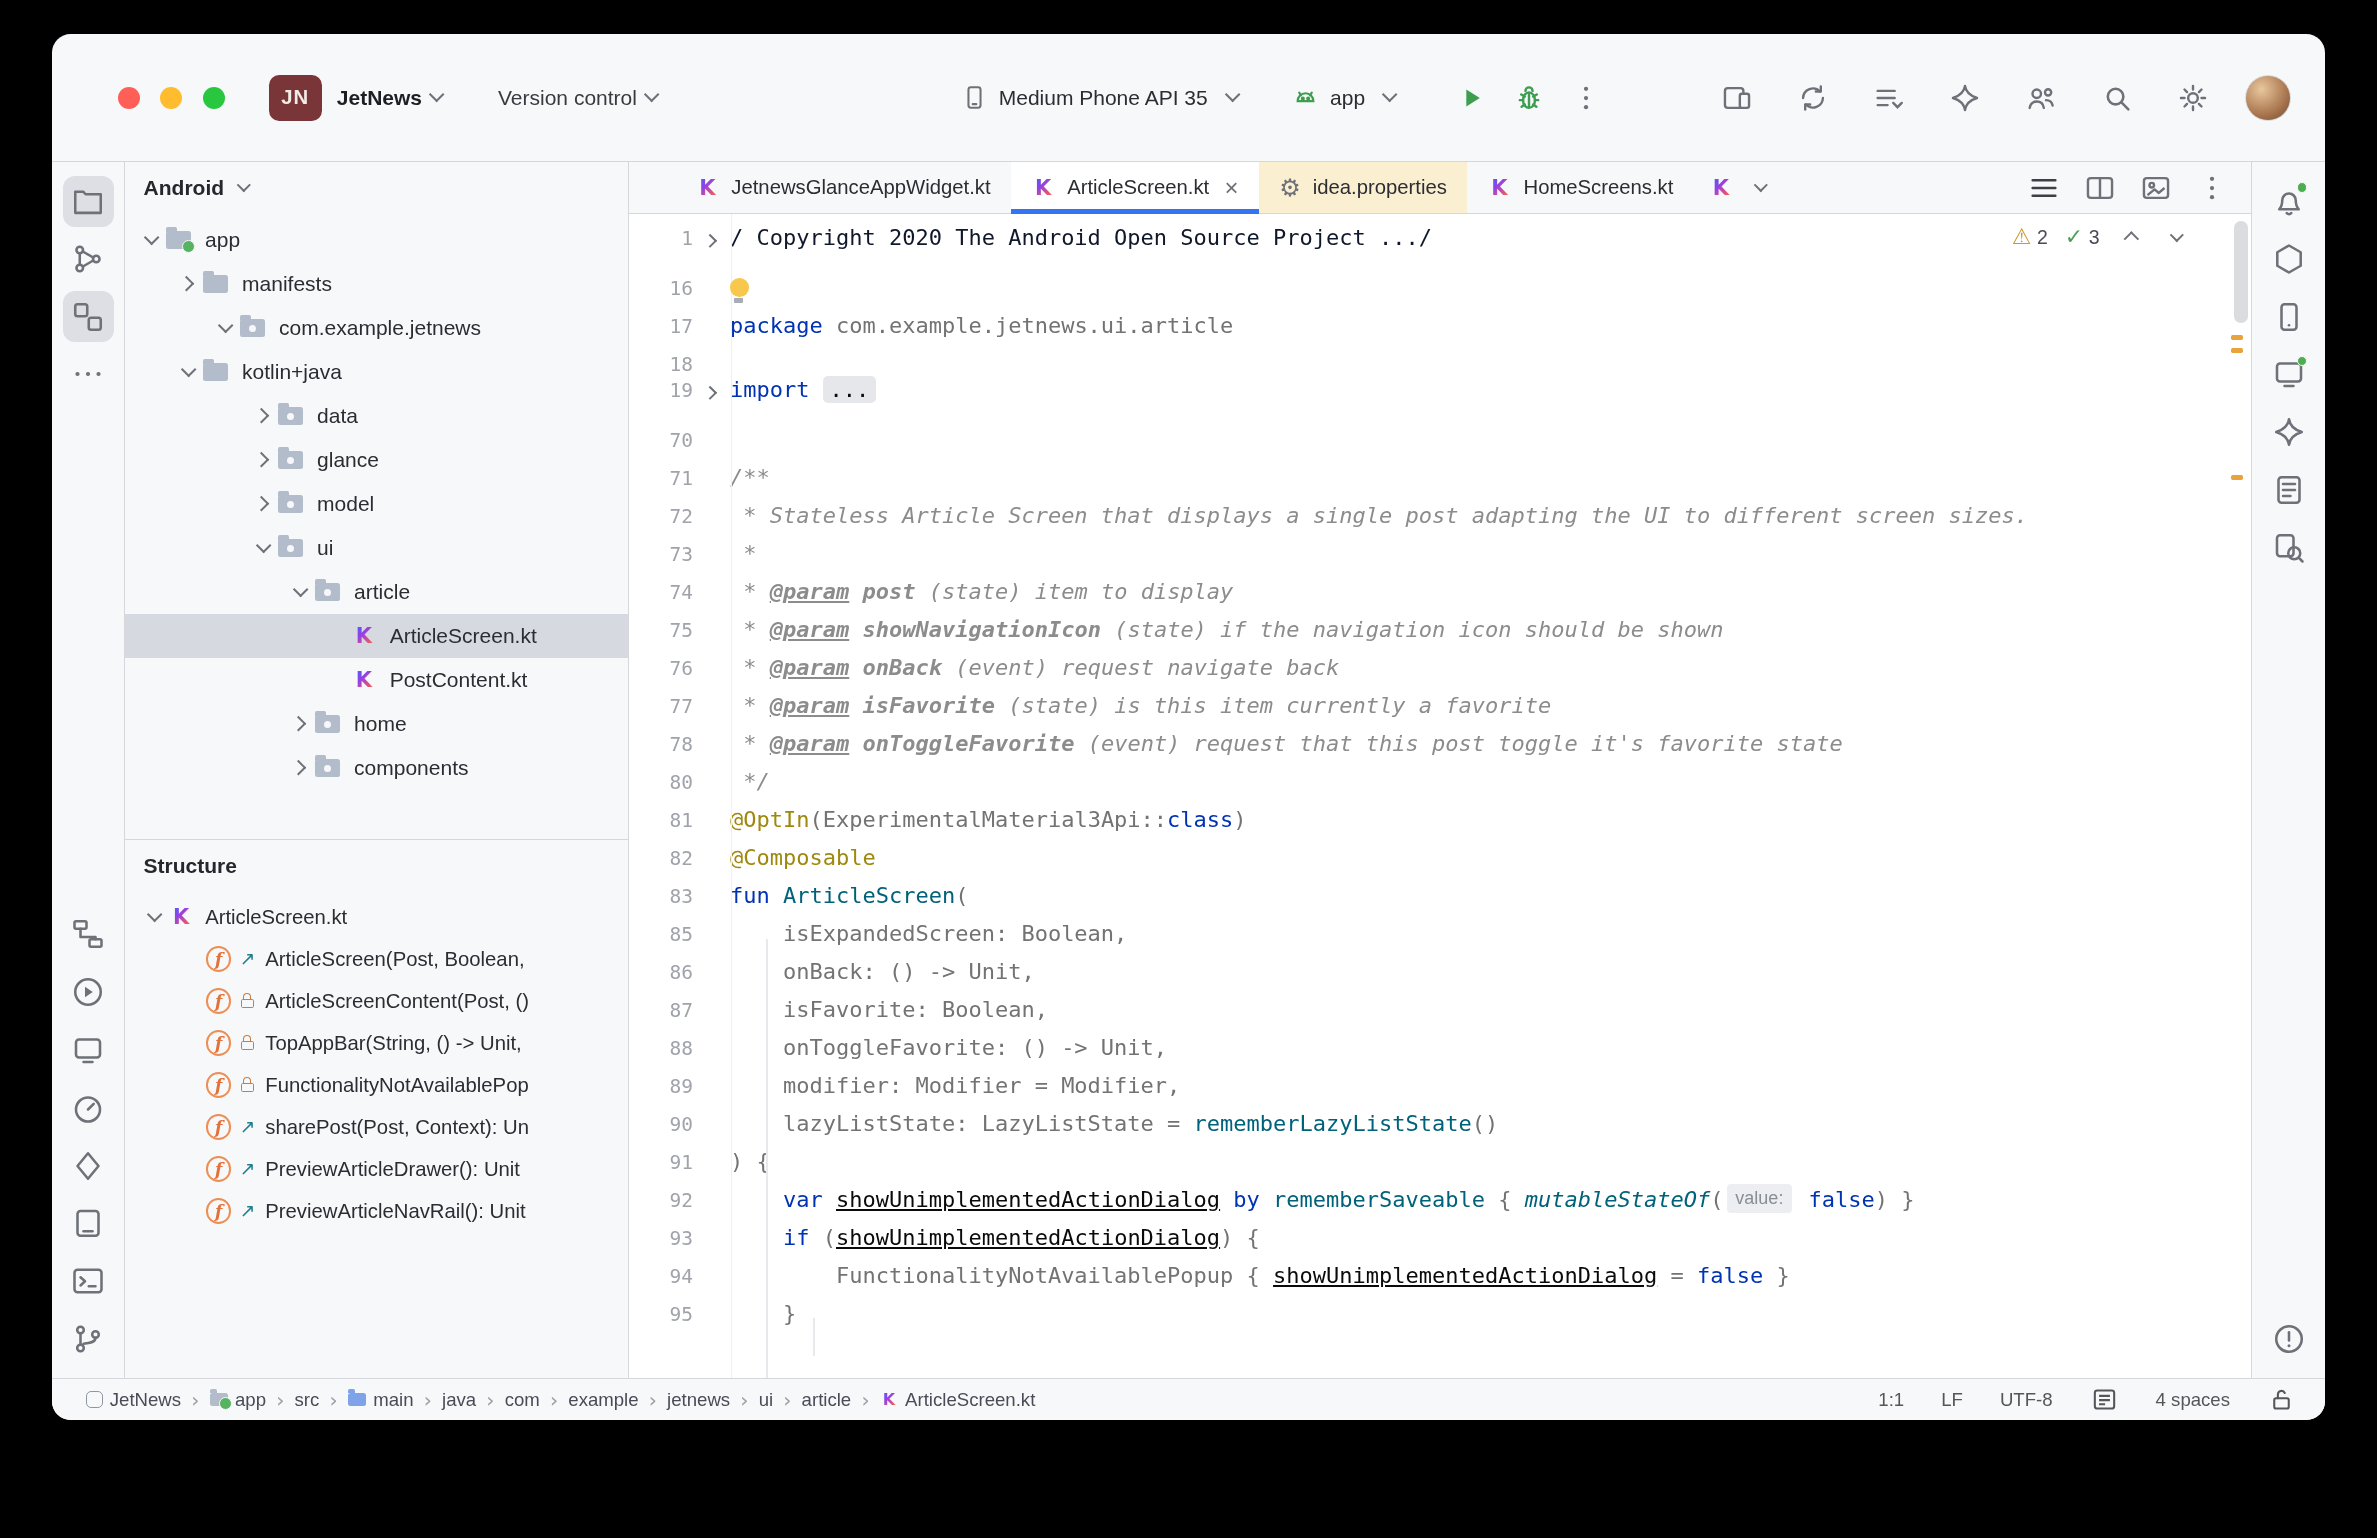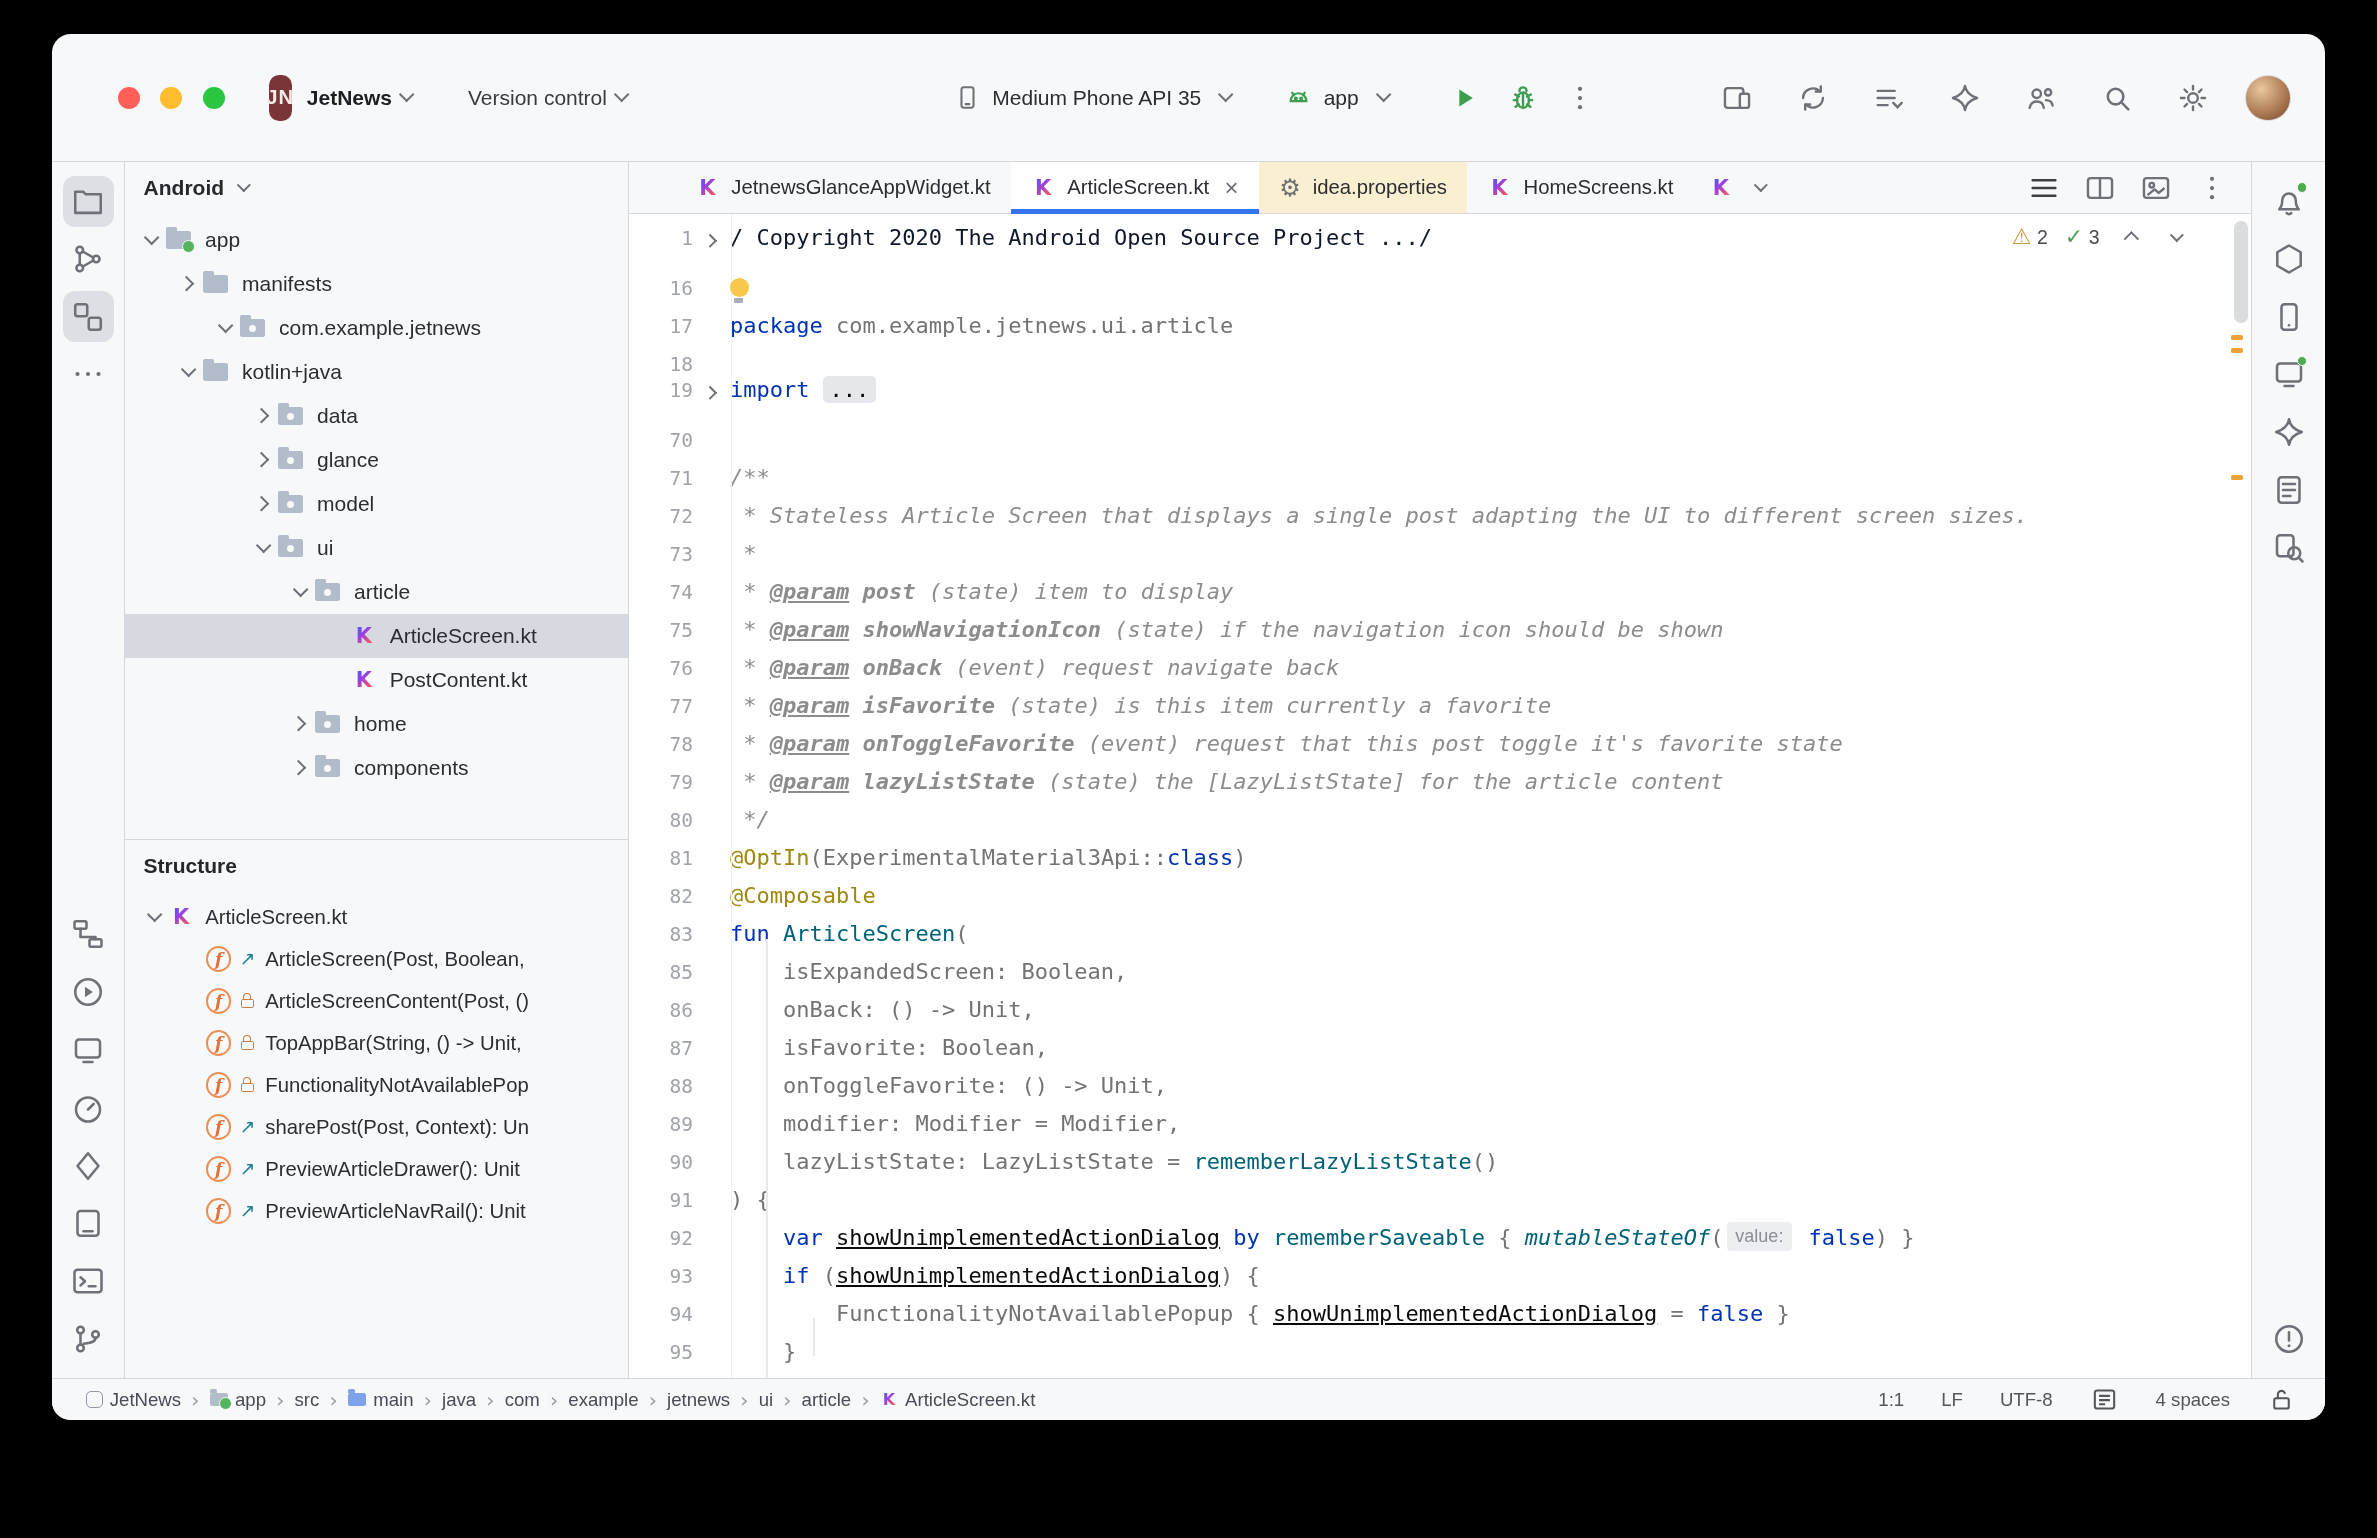--- a/index.html
+++ b/index.html
@@ -3,21 +3,21 @@
 <meta charset="utf-8">
 <style>
   *{margin:0;padding:0;box-sizing:border-box}
   html,body{width:2377px;height:1538px;background:#000;overflow:hidden;font-family:"Liberation Sans","DejaVu Sans",sans-serif}
   .window{position:absolute;left:52px;top:34px;width:2273px;height:1386px;background:#F7F8FA;border-radius:18.6px;overflow:hidden;display:flex;flex-direction:column;box-shadow:0 34px 102px rgba(0,0,0,.6)}
   
   .titlebar{height:127px;flex:none;display:flex;align-items:center;padding:0 34px 0 66px;position:relative}
   .traffic{display:flex;gap:20.3px;margin-right:44px}
   .light{width:22px;height:22px;border-radius:50%}
   .l-close{background:#FF5F57}.l-min{background:#FEBC2E}.l-zoom{background:#29C73F}
-  .logo{width:23px;height:46px;border-radius:10.2px;background:#7A3539;color:#F4ECE6;font-weight:700;font-size:20.3px;display:flex;align-items:center;justify-content:center;letter-spacing:0.8px;margin-right:15.2px}
+  .logo{width:53px;height:46px;border-radius:10.2px;background:#7A3539;color:#F4ECE6;font-weight:700;font-size:20.3px;display:flex;align-items:center;justify-content:center;letter-spacing:0.8px;margin-right:15.2px}
   .tb-text{font-size:21px;color:#1C1E23;font-weight:600}
   .tb-text2{font-size:21px;color:#383A40;margin-left:47px}
   .cv{width:29px;height:25.4px;display:inline-flex;align-items:center;justify-content:center;flex:none}
   .cvd::before{content:'';width:9.3px;height:9.3px;border-right:2px solid #6E7178;border-bottom:2px solid #6E7178;transform:rotate(45deg);margin-top:-5.1px}
   .cvr::before{content:'';width:9.3px;height:9.3px;border-right:2px solid #6E7178;border-bottom:2px solid #6E7178;transform:rotate(-45deg);margin-left:-4.2px}
   .cv.small::before{width:7.6px;height:7.6px}
   .spA{flex:3.7}.spB{flex:1}
   .cluster{display:flex;align-items:center;gap:10.2px;font-size:21px;color:#2B2D33}
   .cluster + .cluster{margin-left:44px}
   .tb-btn{display:flex;align-items:center;justify-content:center;width:47px;height:47px;border-radius:10.2px}
@@ -557,25 +557,20 @@
               <span class="ln">77</span>
               <span class="fc"></span>
               <span class="lc"><span class="s-d"> * </span><span class="s-dt">@param</span><span class="s-d"> </span><span class="s-db">isFavorite</span><span class="s-d"> (state) is this item currently a favorite</span></span>
             </div>
             <div class="crow">
               <span class="ln">78</span>
               <span class="fc"></span>
               <span class="lc"><span class="s-d"> * </span><span class="s-dt">@param</span><span class="s-d"> </span><span class="s-db">onToggleFavorite</span><span class="s-d"> (event) request that this post toggle it's favorite state</span></span>
             </div>
             <div class="crow">
-              <span class="ln">79</span>
-              <span class="fc"></span>
-              <span class="lc"><span class="s-d"> * </span><span class="s-dt">@param</span><span class="s-d"> </span><span class="s-db">lazyListState</span><span class="s-d"> (state) the [LazyListState] for the article content</span></span>
-            </div>
-            <div class="crow">
               <span class="ln">80</span>
               <span class="fc"></span>
               <span class="lc"><span class="s-d"> */</span></span>
             </div>
             <div class="crow">
               <span class="ln">81</span>
               <span class="fc"></span>
               <span class="lc"><span class="s-a">@OptIn</span><span class="s-p">(ExperimentalMaterial3Api::</span><span class="s-k">class</span><span class="s-p">)</span></span>
             </div>
             <div class="crow">

